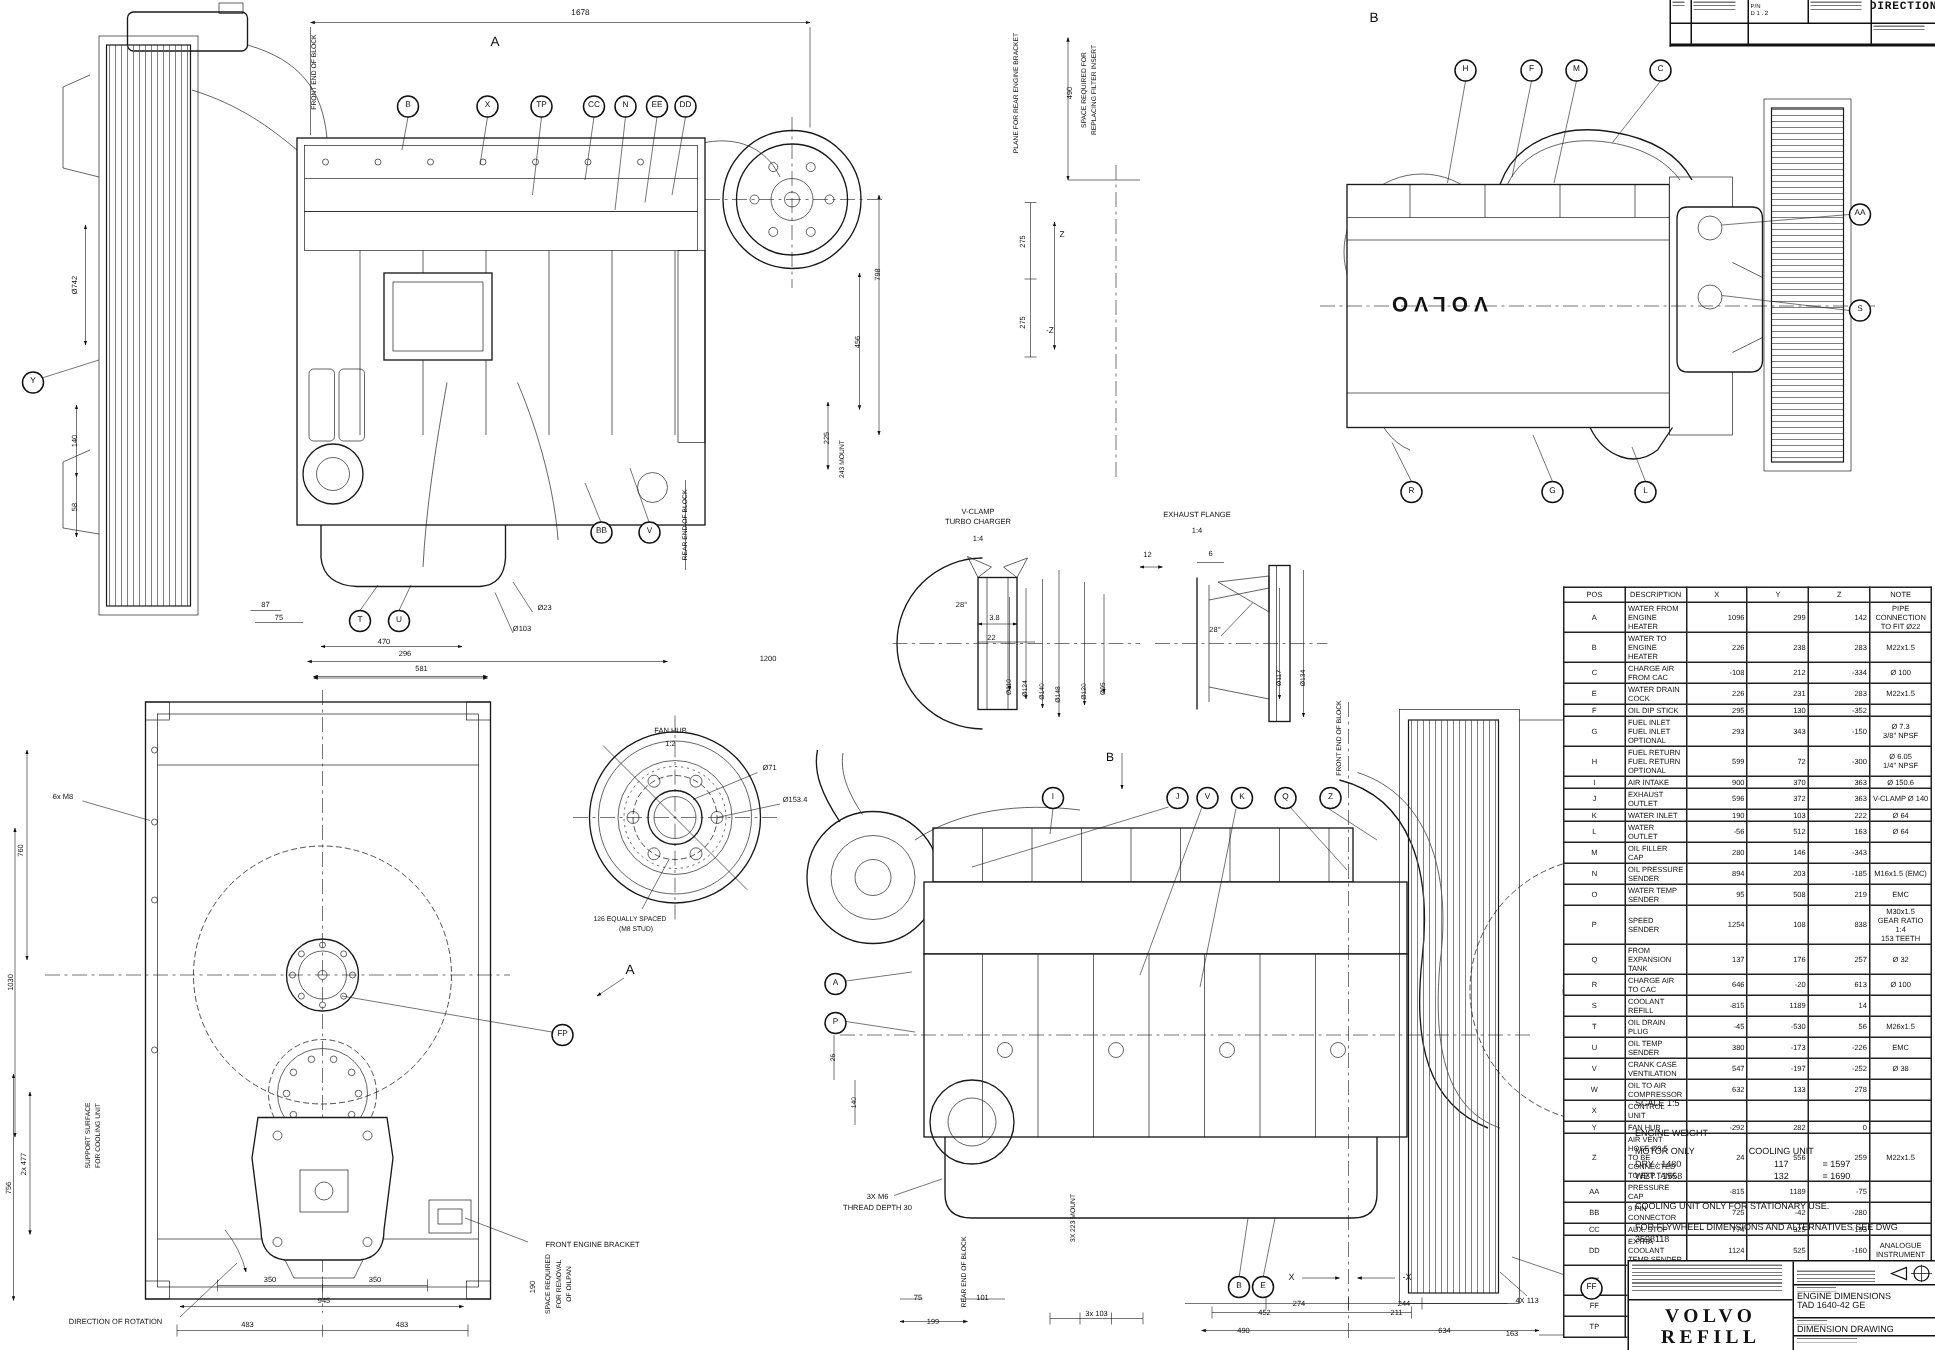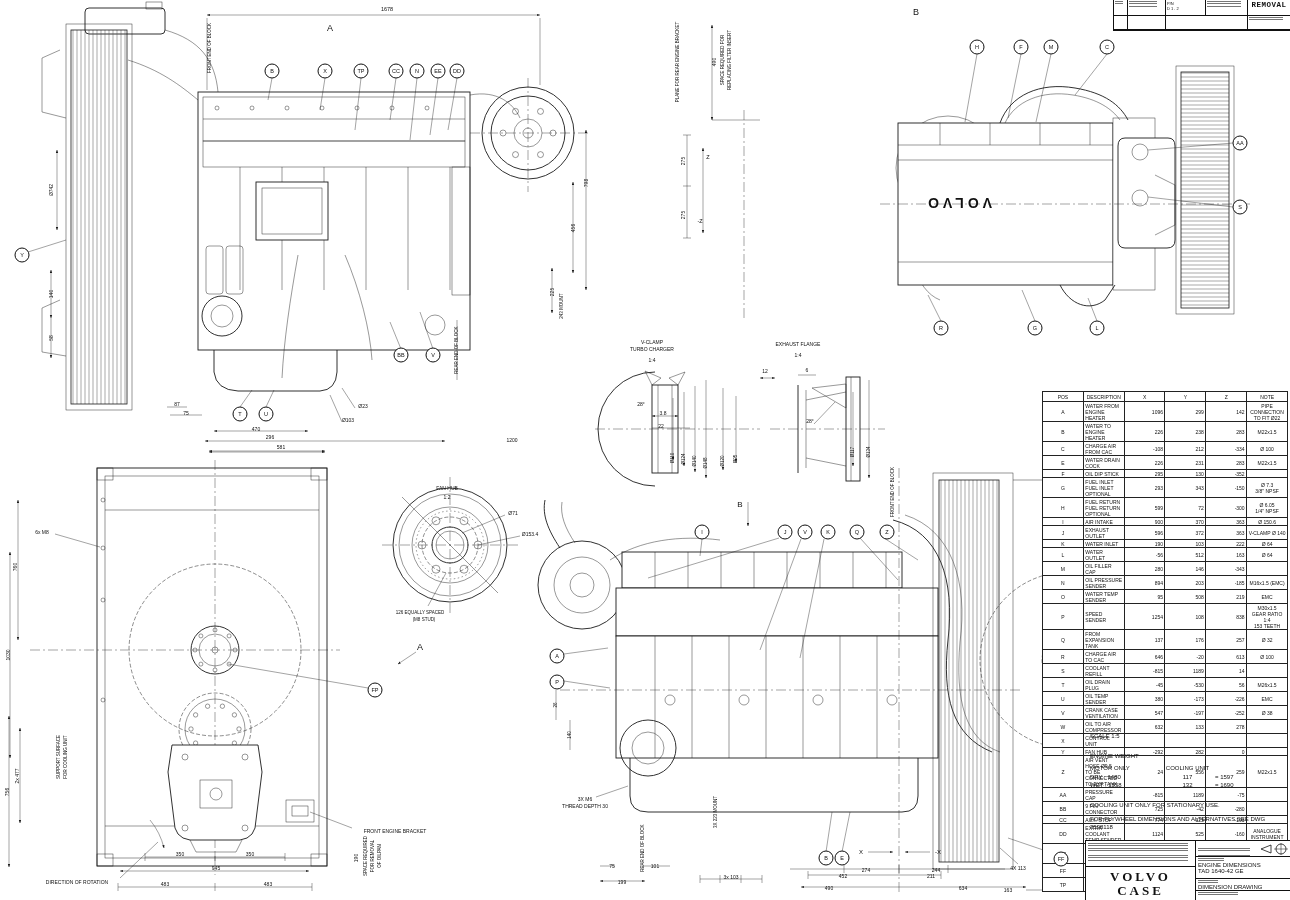--- a/index.html
+++ b/index.html
@@ -1234,21 +1234,21 @@
   <div>FOR FLYWHEEL DIMENSIONS AND ALTERNATIVES SEE DWG 3598118</div>
 </div>
 
 <div id="tblock">
   <div class="tb-left">
     <div class="fineprint">
       <div class="micro" style="width:100px;height:18px"></div>
     </div>
     <div class="logo">
       <span>VOLVO</span>
-      <span>CASE</span>
+      <span>REFILL</span>
     </div>
   </div>
   <div class="tb-right">
     <div class="tb-row">
       <div class="micro" style="width:52px;height:8px;display:inline-block"></div>
       <svg width="30" height="12" style="position:absolute;right:2px;top:2px">
         <path d="M2,6 L12,2 L12,10 Z" fill="none" stroke="#111" stroke-width="0.8"></path>
         <circle cx="22" cy="6" r="5" fill="none" stroke="#111" stroke-width="0.8"></circle>
         <line x1="15" y1="6" x2="29" y2="6" stroke="#111" stroke-width="0.5"></line>
         <line x1="22" y1="0" x2="22" y2="12" stroke="#111" stroke-width="0.5"></line>
@@ -1278,21 +1278,21 @@
           <div class="micro" style="width:28px;height:7px"></div>
         </div>
     <div class="rev-cell">
       <div>P/N</div>
       <div>D 1 . 2</div>
     </div>
     <div class="rev-cell">
           <div class="micro" style="width:34px;height:7px"></div>
         </div>
     <div class="rev-cell released">
-      <span>REMOVAL</span>
+      <span>DIRECTION</span>
     </div>
   </div>
   <div class="rev-r2">
     <div class="rev-cell"></div>
     <div class="rev-cell"></div>
     <div class="rev-cell"></div>
     <div class="rev-cell">
           <div class="micro" style="width:34px;height:3px"></div>
         </div>
   </div>

